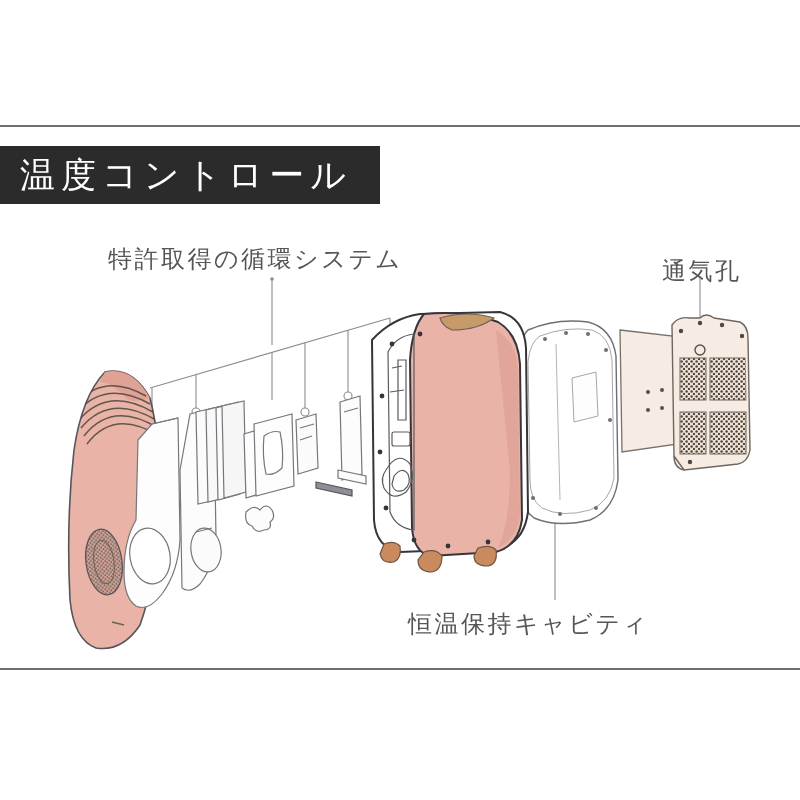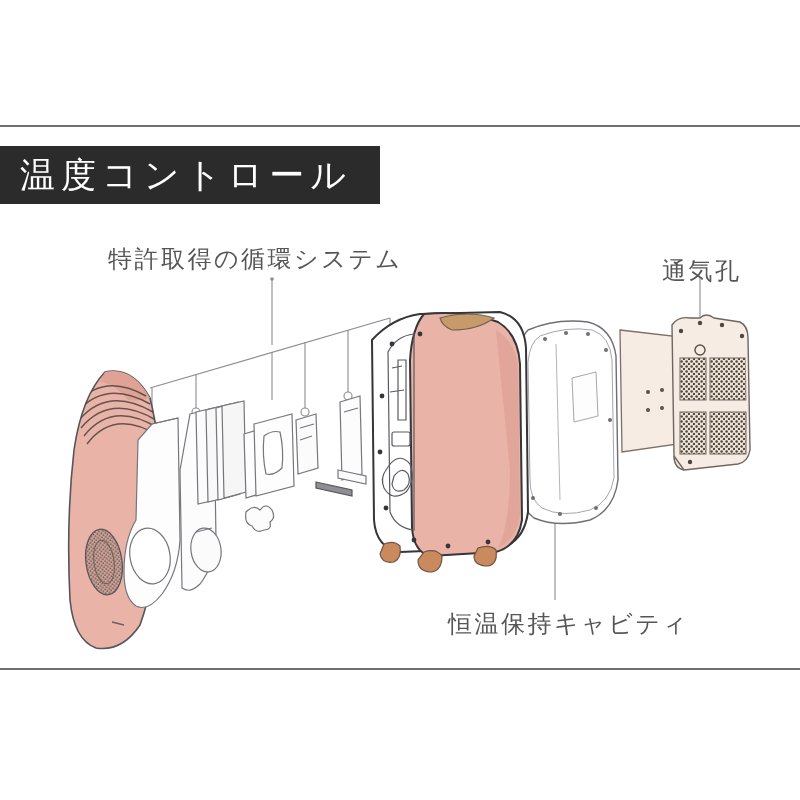--- a/index.html
+++ b/index.html
@@ -59,21 +59,21 @@
   .anno {
     position: absolute;
     color: #565656;
     font-family: "DejaVu Serif", serif;
     font-size: 24px;
     letter-spacing: 2.5px;
     white-space: nowrap;
   }
   #anno-circulation { left: 108px; top: 243px; }
   #anno-vent        { left: 662px; top: 255px; }
-  #anno-cavity      { left: 448px; top: 608px; }
+  #anno-cavity      { left: 408px; top: 608px; }
 
   
   #art {
     position: absolute;
     left: 0; top: 0;
     width: 800px;
     height: 800px;
   }
 </style>
 </head>

